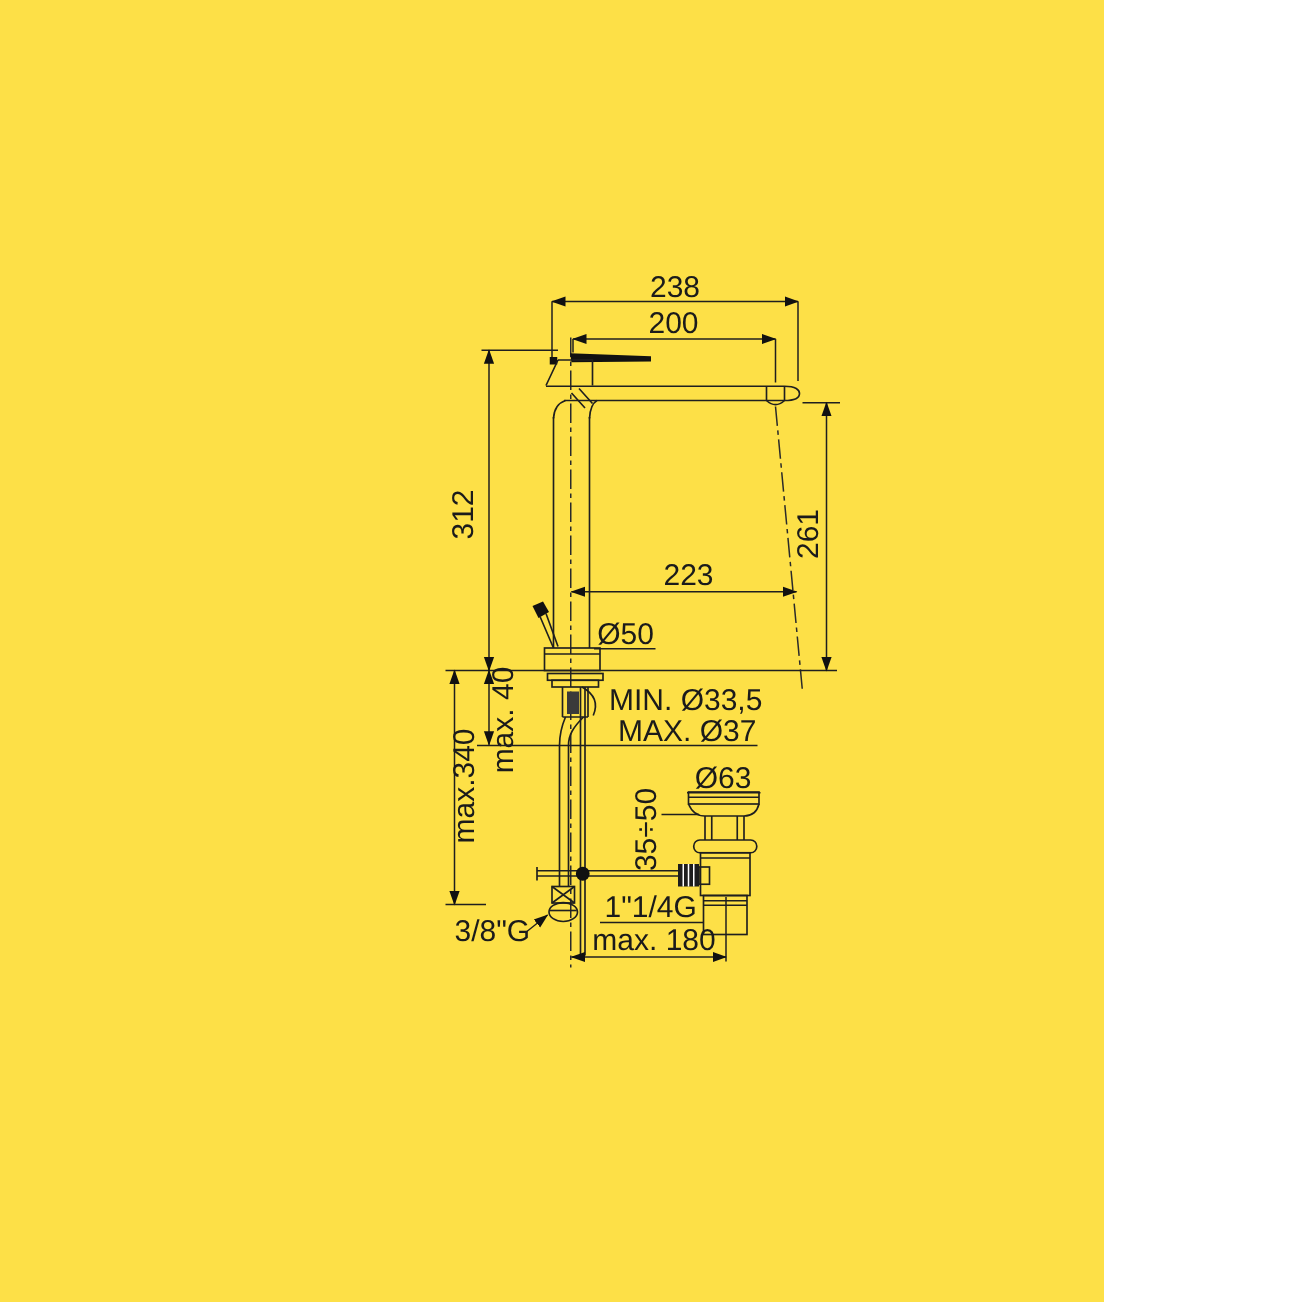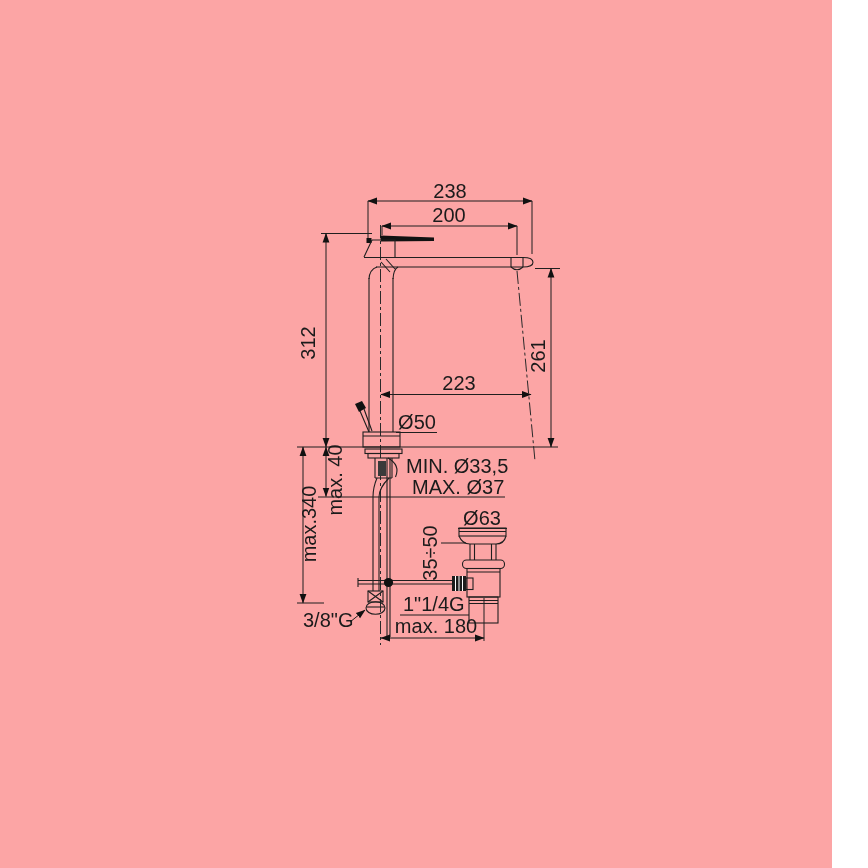--- a/index.html
+++ b/index.html
@@ -1,19 +1,19 @@
 <!DOCTYPE html>
 <html><head>
 <meta charset="utf-8">
 <style>
   html,body{margin:0;padding:0;background:#ffffff;}
   .stage{
     position:relative;
-    width:832px;height:868px;
-    background:#fca5a5;
+    width:736px;height:868px;
+    background:#fde047;
     overflow:hidden;
     font-family:"Liberation Sans", sans-serif;
   }
   svg text{
     font-family:"Liberation Sans", sans-serif;
     fill:#1b1b1b;
     font-size:20px;
   }
   .thin  {stroke:#1f1f1f;stroke-width:1.1;fill:none;}
   .dim   {stroke:#1f1f1f;stroke-width:1;fill:none;}

